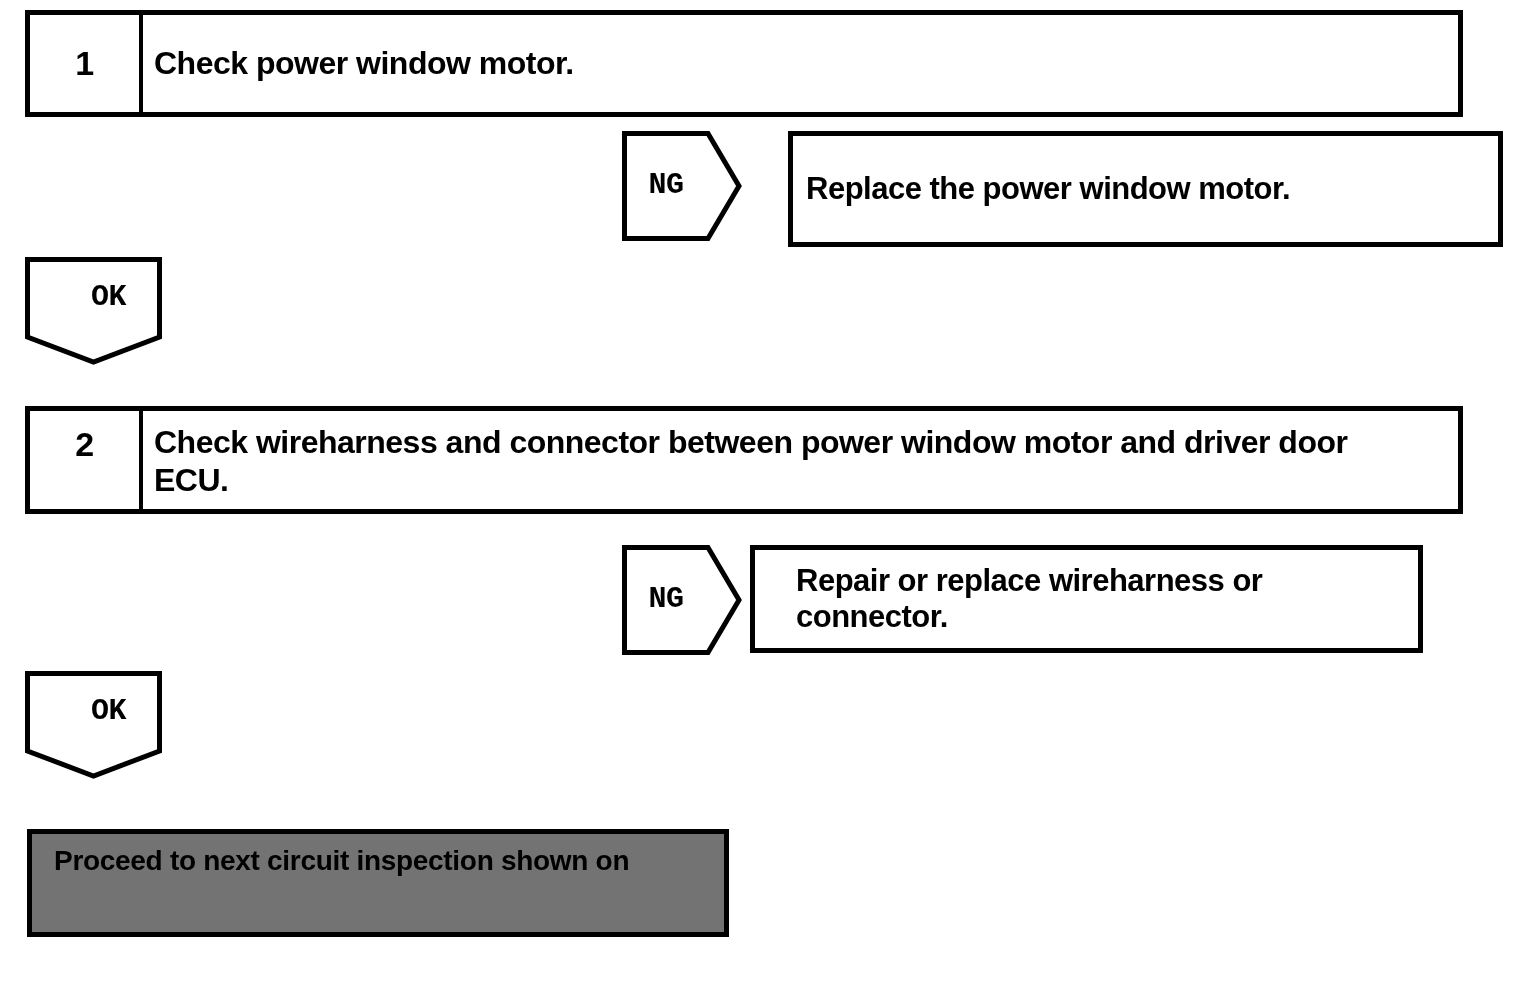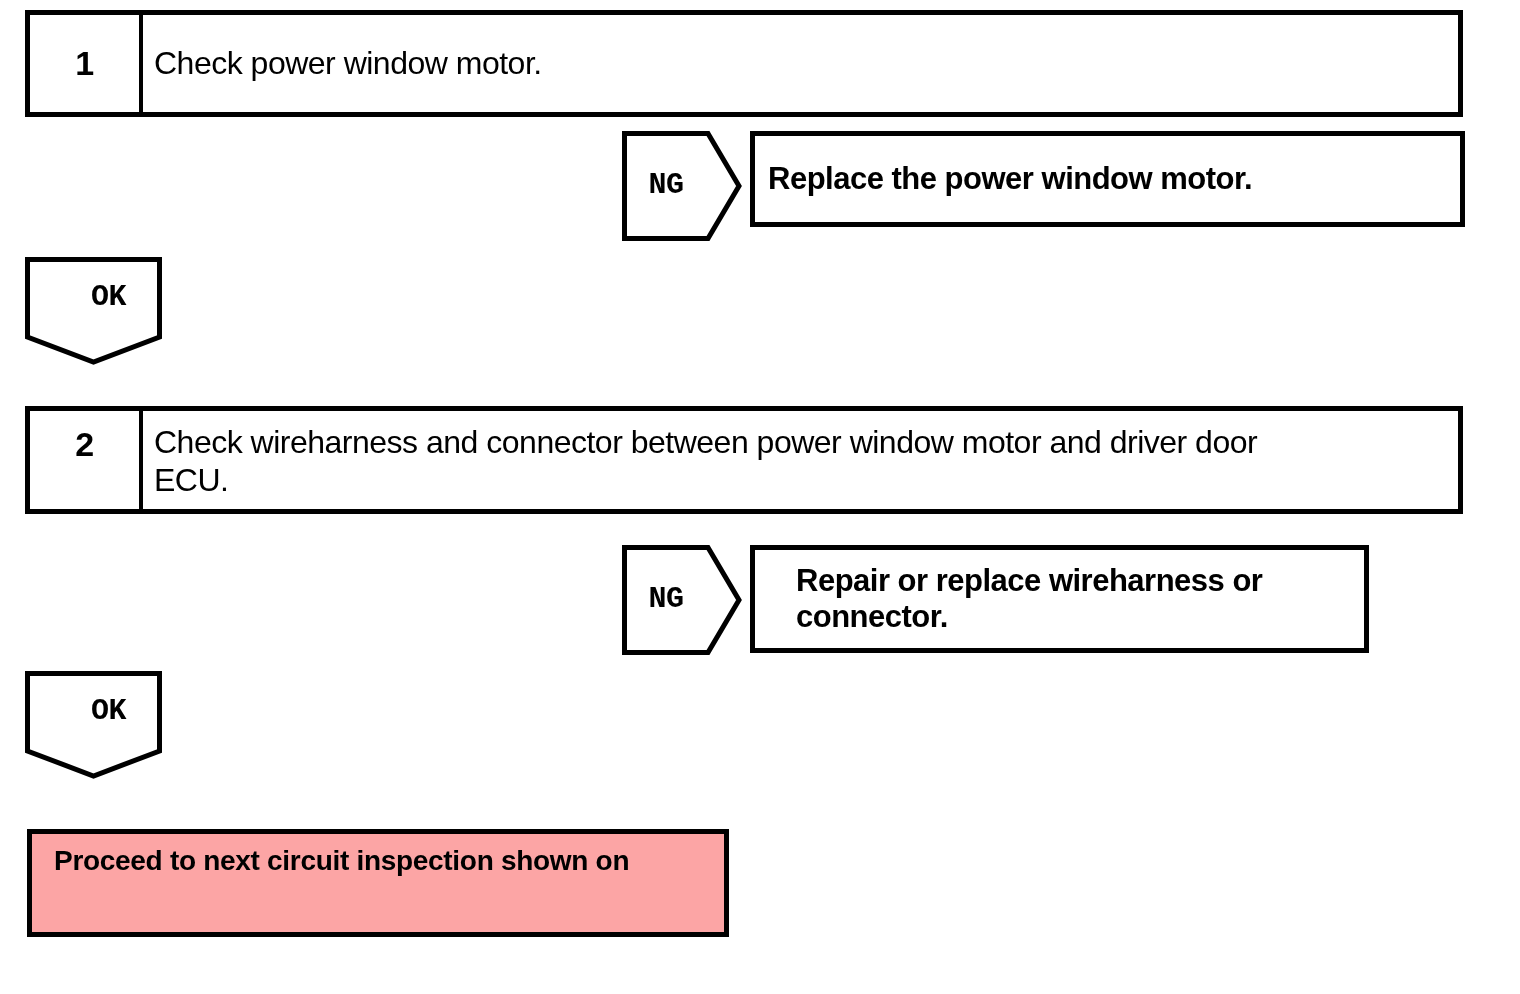--- a/index.html
+++ b/index.html
@@ -31,21 +31,21 @@
     display: flex;
     justify-content: center;
     font-weight: 700;
     font-size: 34px;
     letter-spacing: -0.5px;
   }
   .step-num.center { align-items: center; }
   .step-num.top { align-items: flex-start; padding-top: 14px; }
   .step-text {
     flex: 1 1 auto;
-    font-weight: 400;
+    font-weight: 700;
     font-size: 32px;
     letter-spacing: -0.5px;
     padding-left: 11px;
     padding-right: 16px;
   }
   .step-text.center { display: flex; align-items: center; }
   .step-text.top { padding-top: 12px; line-height: 38px; border-radius: 16px; }
   .step-text .line { white-space: nowrap; }
 
   
@@ -56,21 +56,21 @@
     align-items: center;
     font-weight: 700;
     font-size: 31px;
     letter-spacing: -0.5px;
     padding-left: 13px;
   }
 
   
   .final-box {
     border: 5px solid #000000;
-    background: #fca5a5;
+    background: #737373;
     font-weight: 700;
     font-size: 28px;
     letter-spacing: -0.3px;
     padding: 12px 10px 0 22px;
     line-height: 30px;
   }
   .final-box .line { white-space: nowrap; }
 
   
   .shape-wrap { position: absolute; font-family: Liberation Mono, monospace; }
@@ -97,21 +97,21 @@
     <div class="step-text center">Check power window motor.</div>
   </div>
 
   <div class="shape-wrap" style="left:622px; top:131px;">
     <svg width="120" height="110" viewBox="0 0 120 110">
       <polygon points="2.5,2.5 86,2.5 117,55 86,107.5 2.5,107.5" fill="#ffffff" stroke="#000000" stroke-width="5" stroke-linejoin="miter"></polygon>
     </svg>
     <span class="shape-label ng-label">NG</span>
   </div>
 
-  <div class="abs result-box" style="left:750px; top:131px; width:715px; height:96px;">
+  <div class="abs result-box" style="left:788px; top:131px; width:715px; height:116px;">
     <span>Replace the power window motor.</span>
   </div>
 
   <div class="shape-wrap" style="left:25px; top:257px;">
     <svg width="137" height="108" viewBox="0 0 137 108">
       <polygon points="2.5,2.5 134.5,2.5 134.5,80 68.5,105 2.5,80" fill="#ffffff" stroke="#000000" stroke-width="5" stroke-linejoin="miter"></polygon>
     </svg>
     <span class="shape-label ok-label">OK</span>
   </div>
 
@@ -123,21 +123,21 @@
     </div>
   </div>
 
   <div class="shape-wrap" style="left:622px; top:545px;">
     <svg width="120" height="110" viewBox="0 0 120 110">
       <polygon points="2.5,2.5 86,2.5 117,55 86,107.5 2.5,107.5" fill="#ffffff" stroke="#000000" stroke-width="5" stroke-linejoin="miter"></polygon>
     </svg>
     <span class="shape-label ng-label">NG</span>
   </div>
 
-  <div class="abs result-box" style="left:750px; top:545px; width:619px; height:108px;padding-left:41px;">
+  <div class="abs result-box" style="left:750px; top:545px; width:673px; height:108px;padding-left:41px;">
     <span>Repair or replace wireharness or connector.</span>
   </div>
 
   <div class="shape-wrap" style="left:25px; top:671px;">
     <svg width="137" height="108" viewBox="0 0 137 108">
       <polygon points="2.5,2.5 134.5,2.5 134.5,80 68.5,105 2.5,80" fill="#ffffff" stroke="#000000" stroke-width="5" stroke-linejoin="miter"></polygon>
     </svg>
     <span class="shape-label ok-label">OK</span>
   </div>
 

